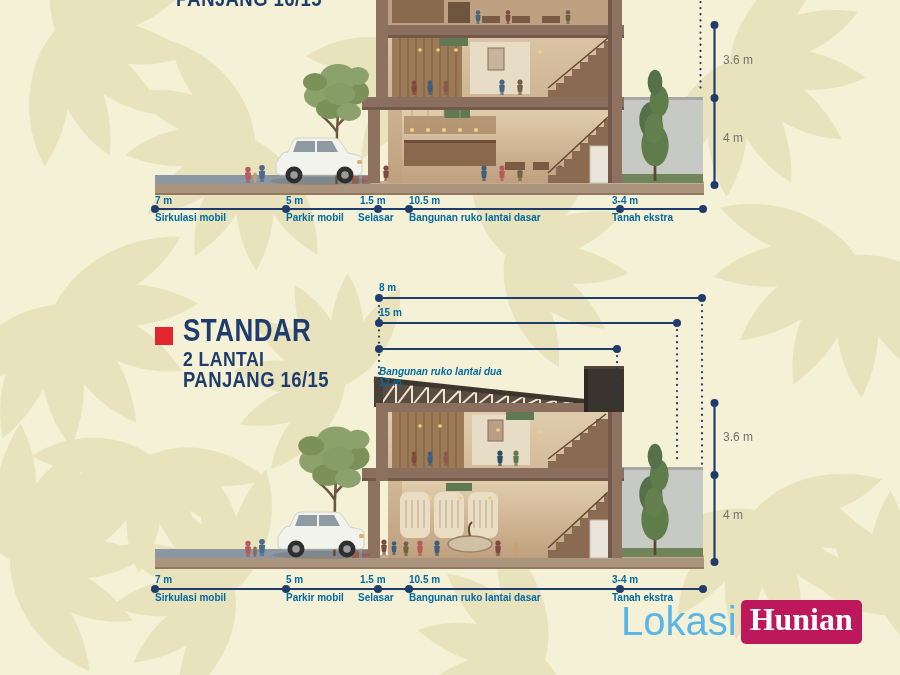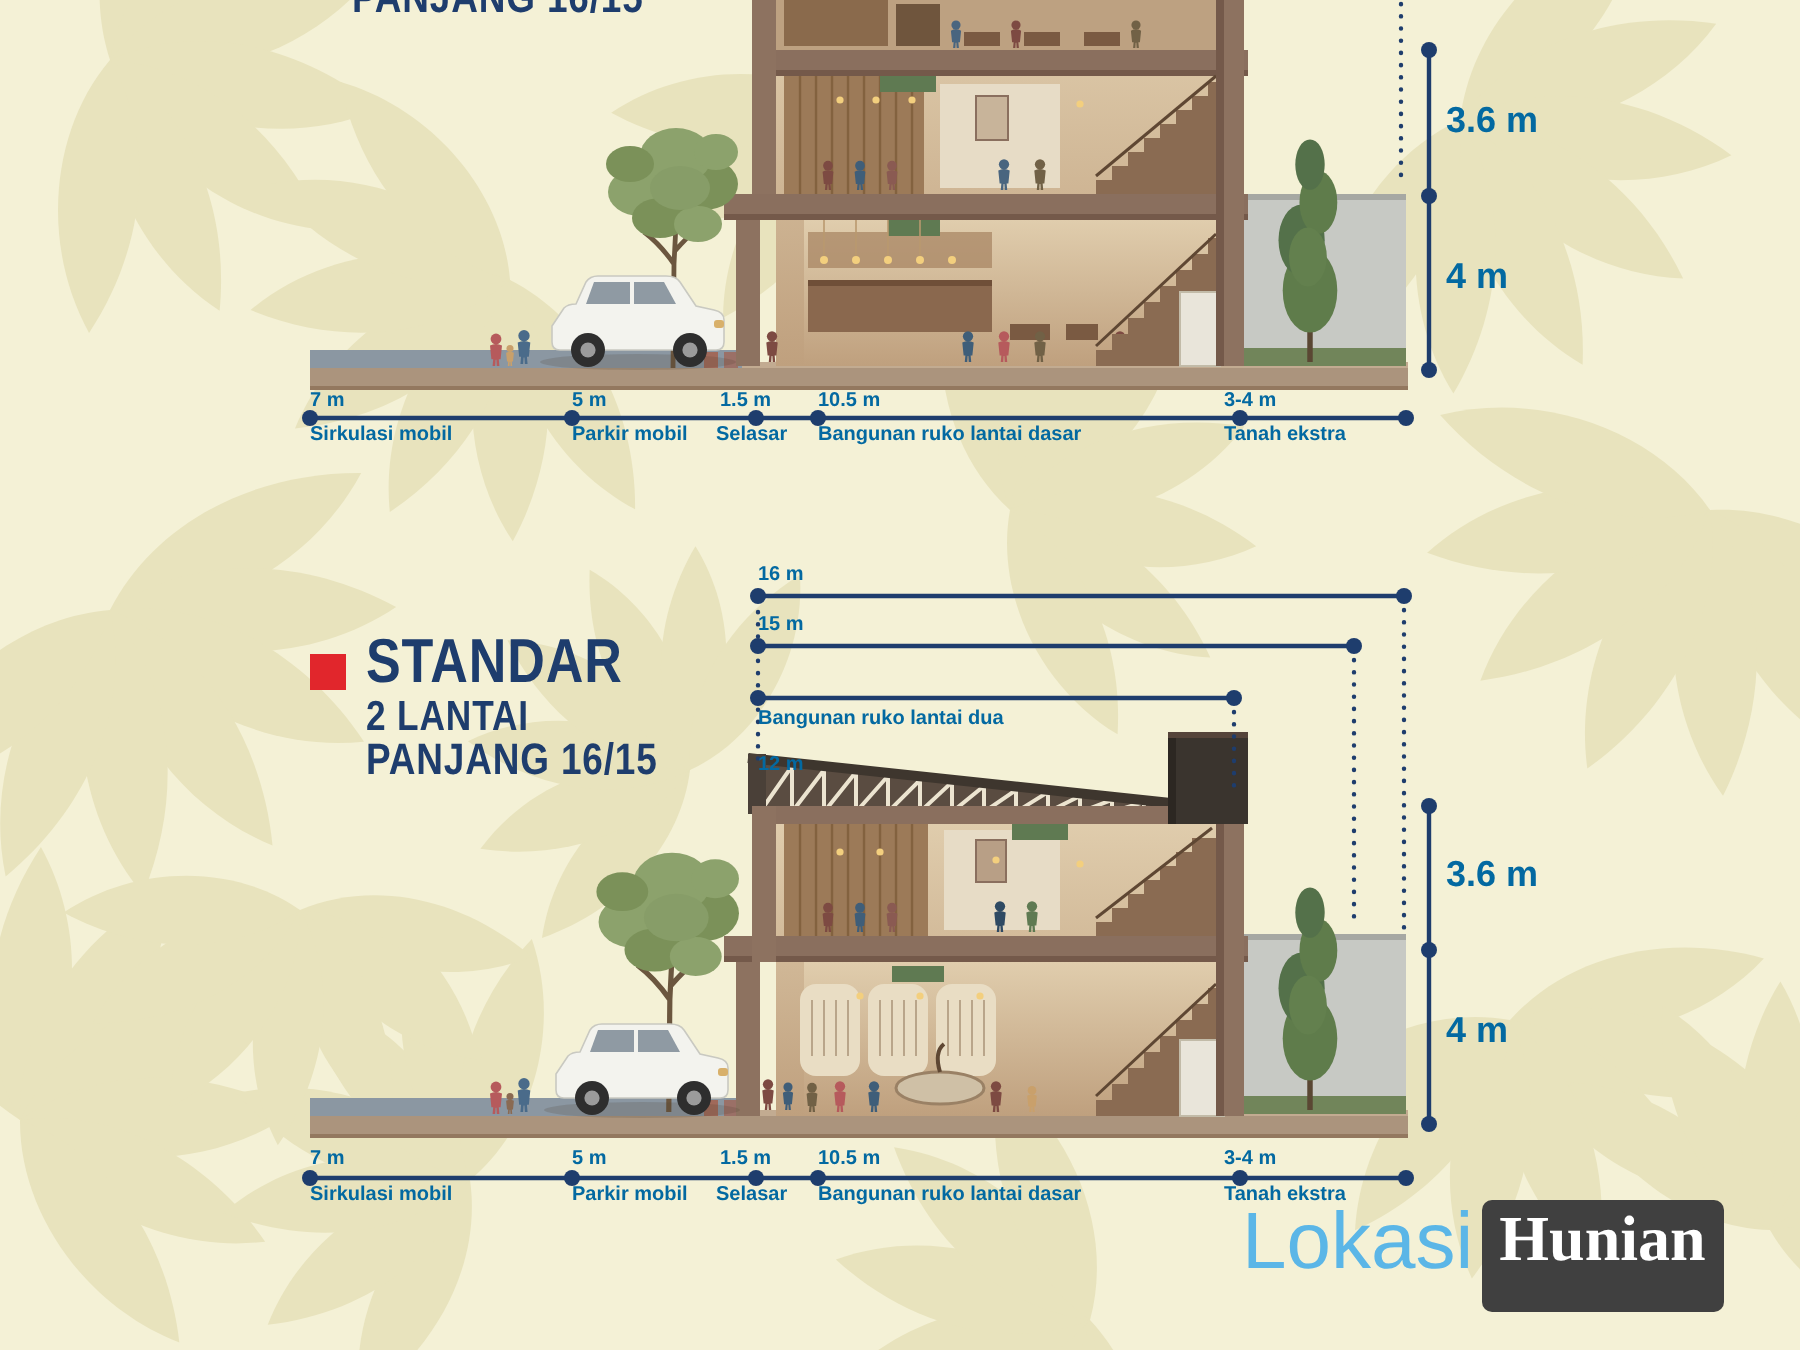--- a/index.html
+++ b/index.html
@@ -8,42 +8,42 @@
     background:#f4f1d6;
     font-family:"Liberation Sans",sans-serif;
   }
   .canvas svg{display:block;}
   .layer{position:absolute;left:0;top:0;}
   .dim-value,.dim-label{
     position:absolute;font-size:10px;font-weight:700;color:#0369a1;
     text-align:left;line-height:14px;white-space:nowrap;
   }
   .hdim{
-    position:absolute;font-size:18px;font-weight:700;color:#0369a1;
+    position:absolute;font-size:12px;font-weight:400;color:#737373;
     line-height:14px;white-space:nowrap;
   }
   .title-line{
     position:absolute;color:#1e3d6d;font-weight:700;white-space:nowrap;
     transform:scaleX(.84);transform-origin:0 50%;letter-spacing:.5px;
   }
   .title-main{font-size:31px;line-height:30px;}
   .title-sub{font-size:21px;line-height:21px;}
   .title-sub2{font-size:22px;line-height:22px;}
   .title-square{position:absolute;width:18px;height:18px;background:#e1262c;}
   .logo{
     position:absolute;left:621px;top:600px;display:flex;align-items:flex-start;
   }
   .logo-part1{
     font-family:"Liberation Sans",sans-serif;font-weight:400;
     font-size:40px;line-height:40px;color:#5bb6e7;letter-spacing:0;
     margin-top:1px;
   }
   .logo-box{
-    margin-left:4px;background:#404040;border-radius:5px;
-    padding:2px 9px 20px 9px;
+    margin-left:4px;background:#be185d;border-radius:5px;
+    padding:2px 9px 8px 9px;
   }
   .logo-part2{
     font-family:"Liberation Serif",serif;font-weight:700;
     font-size:32px;line-height:34px;color:#ffffff;
   }
 </style>
 </head>
 <body>
 
 <div class="canvas">
@@ -392,24 +392,24 @@
   <div class="dim-label" style="left:612px;width:99px;top:211px;">Tanah ekstra</div>
 
   <div class="hdim" style="left:723px;top:53px;">3.6 m</div>
   <div class="hdim" style="left:723px;top:131px;">4 m</div>
 
   <div class="title-square" style="left:155px;top:327px;"></div>
   <div class="title-line title-main" style="left:183px;top:316px;">STANDAR</div>
   <div class="title-line title-sub" style="left:183px;top:348px;">2 LANTAI</div>
   <div class="title-line title-sub2" style="left:183px;top:369px;">PANJANG 16/15</div>
 
-  <div class="dim-value" style="left:379px;width:323px;top:281px;">16 m</div>
+  <div class="dim-value" style="left:379px;width:323px;top:281px;">8 m</div>
   <div class="dim-value" style="left:379px;width:298px;top:306px;">15 m</div>
   <div class="dim-value" style="left:379px;width:238px;top:332px;margin-top:44px;">12 m</div>
-  <div class="dim-label" style="left:379px;width:238px;top:353px;">Bangunan ruko lantai dua</div>
+  <div class="dim-label" style="left:379px;width:238px;top:365px;font-style:italic;">Bangunan ruko lantai dua</div>
 
   <div class="dim-value" style="left:155px;width:131px;top:573px;">7 m</div>
   <div class="dim-value" style="left:286px;width:92px;top:573px;">5 m</div>
   <div class="dim-value" style="left:360px;width:66px;top:573px;">1.5 m</div>
   <div class="dim-value" style="left:409px;width:211px;top:573px;">10.5 m</div>
   <div class="dim-value" style="left:612px;width:99px;top:573px;">3-4 m</div>
 
   <div class="dim-label" style="left:155px;width:131px;top:591px;">Sirkulasi mobil</div>
   <div class="dim-label" style="left:286px;width:92px;top:591px;">Parkir mobil</div>
   <div class="dim-label" style="left:358px;width:70px;top:591px;">Selasar</div>

